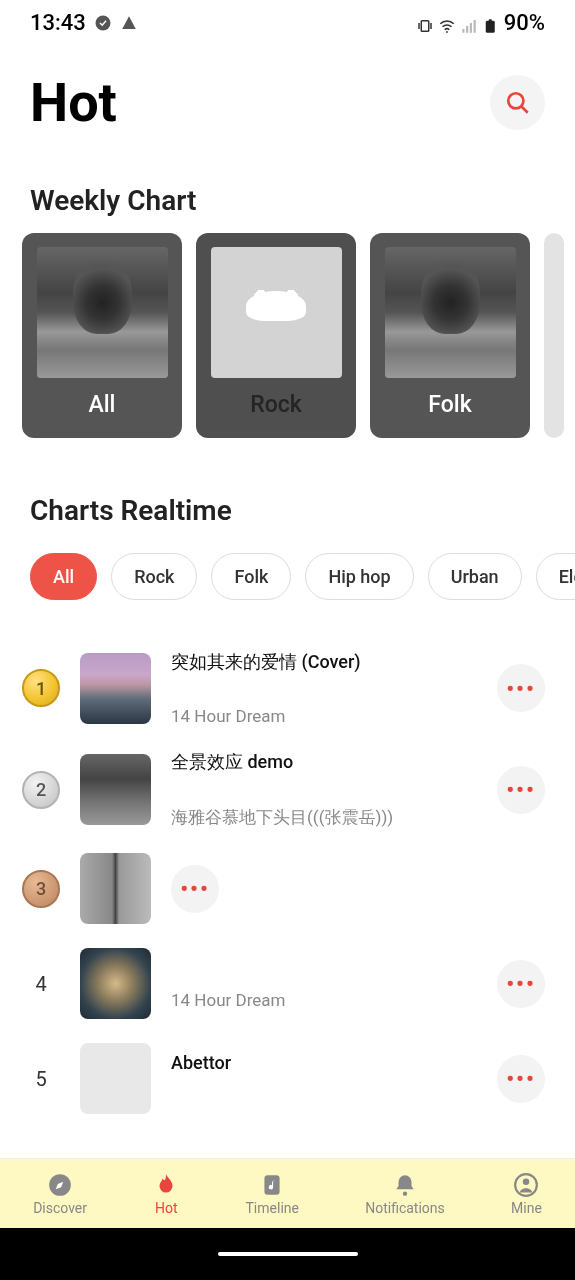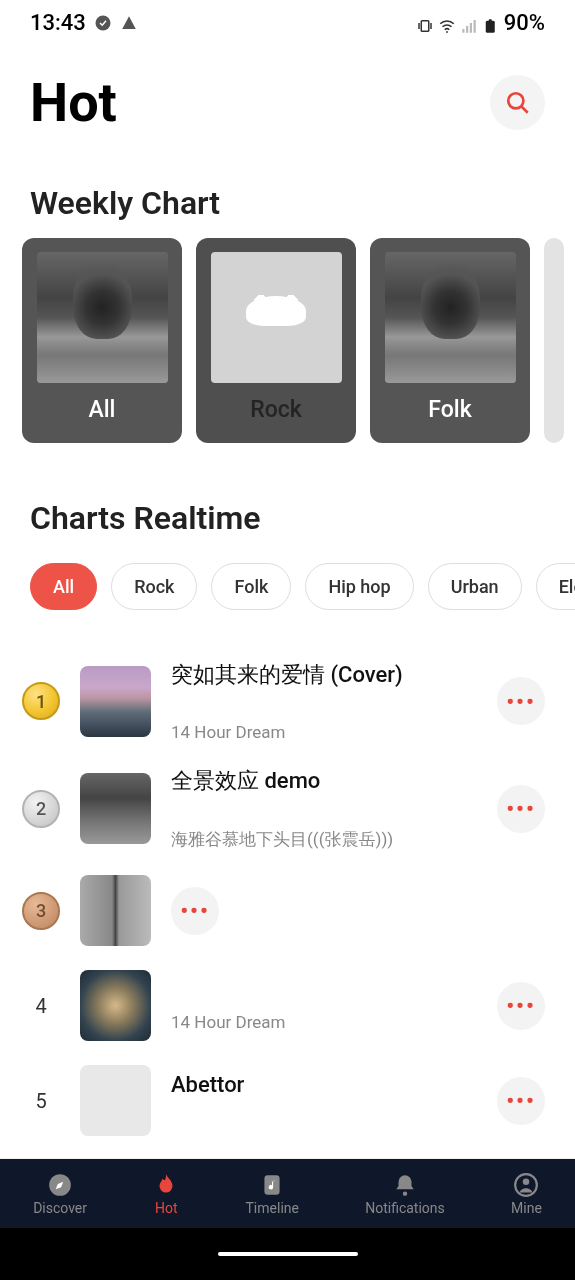--- a/index.html
+++ b/index.html
@@ -8,21 +8,21 @@
 .status-bar { display: flex; justify-content: space-between; align-items: center; padding: 10px 30px 6px; font-size: 22px; font-weight: 500; color: #000; }
 .status-left { display: flex; align-items: center; gap: 8px; }
 .status-right { display: flex; align-items: flex-end; gap: 4px; }
 .status-icon { width: 18px; height: 18px; }
 
 .header { display: flex; justify-content: space-between; align-items: center; padding: 30px 30px 10px; }
 .title { font-size: 54px; font-weight: 700; color: #000; }
 .search-btn { width: 55px; height: 55px; border-radius: 50%; background: #f4f4f4; display: flex; align-items: center; justify-content: center; }
 .search-btn svg { width: 26px; height: 26px; stroke: #e8453c; stroke-width: 2.5; fill: none; }
 
-.section-title { font-size: 32px; font-weight: 600; color: #222; padding: 40px 30px 16px; }
+.section-title { font-size: 28px; font-weight: 600; color: #222; padding: 40px 30px 16px; }
 
 .chart-cards { display: flex; gap: 14px; padding: 0 22px; overflow-x: hidden; }
 .chart-card { flex: 0 0 160px; height: 205px; border-radius: 12px; padding: 14px 14px 10px; display: flex; flex-direction: column; align-items: center; }
 .chart-card.dark { background: #555; }
 .chart-card.dark2 { background: #4f4f4f; }
 .chart-card.light { background: #e3e3e3; }
 .chart-img { width: 131px; height: 131px; border-radius: 4px; background: #888; }
 .chart-img.smoke { background: linear-gradient(to bottom, #666 0%, #444 35%, #555 50%, #999 65%, #888 100%); position: relative; overflow: hidden; }
 .chart-img.smoke::before { content: ''; position: absolute; top: 8px; left: 28%; width: 45%; height: 60%; background: radial-gradient(circle at 50% 60%, #222 0%, #333 30%, #555 60%, transparent 80%); border-radius: 50% 50% 40% 40%; }
 .chart-img.smoke::after { content: ''; position: absolute; bottom: 0; left: 0; right: 0; height: 35%; background: linear-gradient(to bottom, rgba(100,100,100,0) 0%, #777 40%, #999 100%); }
@@ -46,25 +46,25 @@
 .rank-2 { background: radial-gradient(circle at 35% 30%, #f3f3f3 0%, #d7d7d7 55%, #bfbfbf 100%); border: 2px solid #b3b3b3; color: #555; }
 .rank-3 { background: radial-gradient(circle at 35% 30%, #e9b995 0%, #d09c77 55%, #b9865f 100%); border: 2px solid #a97752; color: #6e4f35; }
 .rank-plain { font-size: 20px; color: #333; font-weight: 400; }
 .album-art { width: 71px; height: 71px; border-radius: 8px; background: #bbb; flex-shrink: 0; }
 .art-city { background: linear-gradient(to bottom, #b89bc4 0%, #c9a7cb 30%, #bc96a3 45%, #5e6b78 65%, #2b3643 100%); }
 .art-smoke { background: linear-gradient(to bottom, #666 0%, #444 35%, #777 70%, #999 100%); }
 .art-walking { background: linear-gradient(to right, #aaa 0%, #888 45%, #444 50%, #999 55%, #bbb 100%); }
 .art-glow { background: radial-gradient(circle at 50% 50%, #d7b98a 0%, #8a7b5c 35%, #32434f 70%, #1e2a34 100%); }
 .art-cd { background: #e8e8e8; }
 .song-info { flex: 1; min-width: 0; }
-.song-title { font-size: 22px; font-weight: 500; color: #111; margin-bottom: 4px; white-space: nowrap; overflow: hidden; text-overflow: ellipsis; }
+.song-title { font-size: 18px; font-weight: 500; color: #111; margin-bottom: 4px; white-space: nowrap; overflow: hidden; text-overflow: ellipsis; }
 .song-artist { font-size: 17px; color: #888; white-space: nowrap; overflow: hidden; text-overflow: ellipsis; margin-top: 32px; }
 .more-btn { width: 48px; height: 48px; border-radius: 50%; background: #f3f3f3; display: flex; align-items: center; justify-content: center; flex-shrink: 0; color: #e8453c; font-size: 22px; letter-spacing: 2px; font-weight: 700; }
 
-.bottom-nav { position: absolute; bottom: 52px; left: 0; right: 0; height: 70px; background: #0f172a; display: flex; justify-content: space-around; align-items: center; border-top: 1px solid #eee; }
+.bottom-nav { position: absolute; bottom: 52px; left: 0; right: 0; height: 70px; background: #fef9c3; display: flex; justify-content: space-around; align-items: center; border-top: 1px solid #eee; }
 .nav-item { display: flex; flex-direction: column; align-items: center; gap: 2px; color: #888; font-size: 14px; }
 .nav-item.active { color: #e8453c; }
 .nav-icon { width: 26px; height: 26px; }
 
 .home-indicator { position: absolute; bottom: 0; left: 0; right: 0; height: 52px; background: #000; display: flex; align-items: center; justify-content: center; }
 .home-bar { width: 140px; height: 4px; background: #fff; border-radius: 2px; }
 </style>
 </head>
 <body>
 

